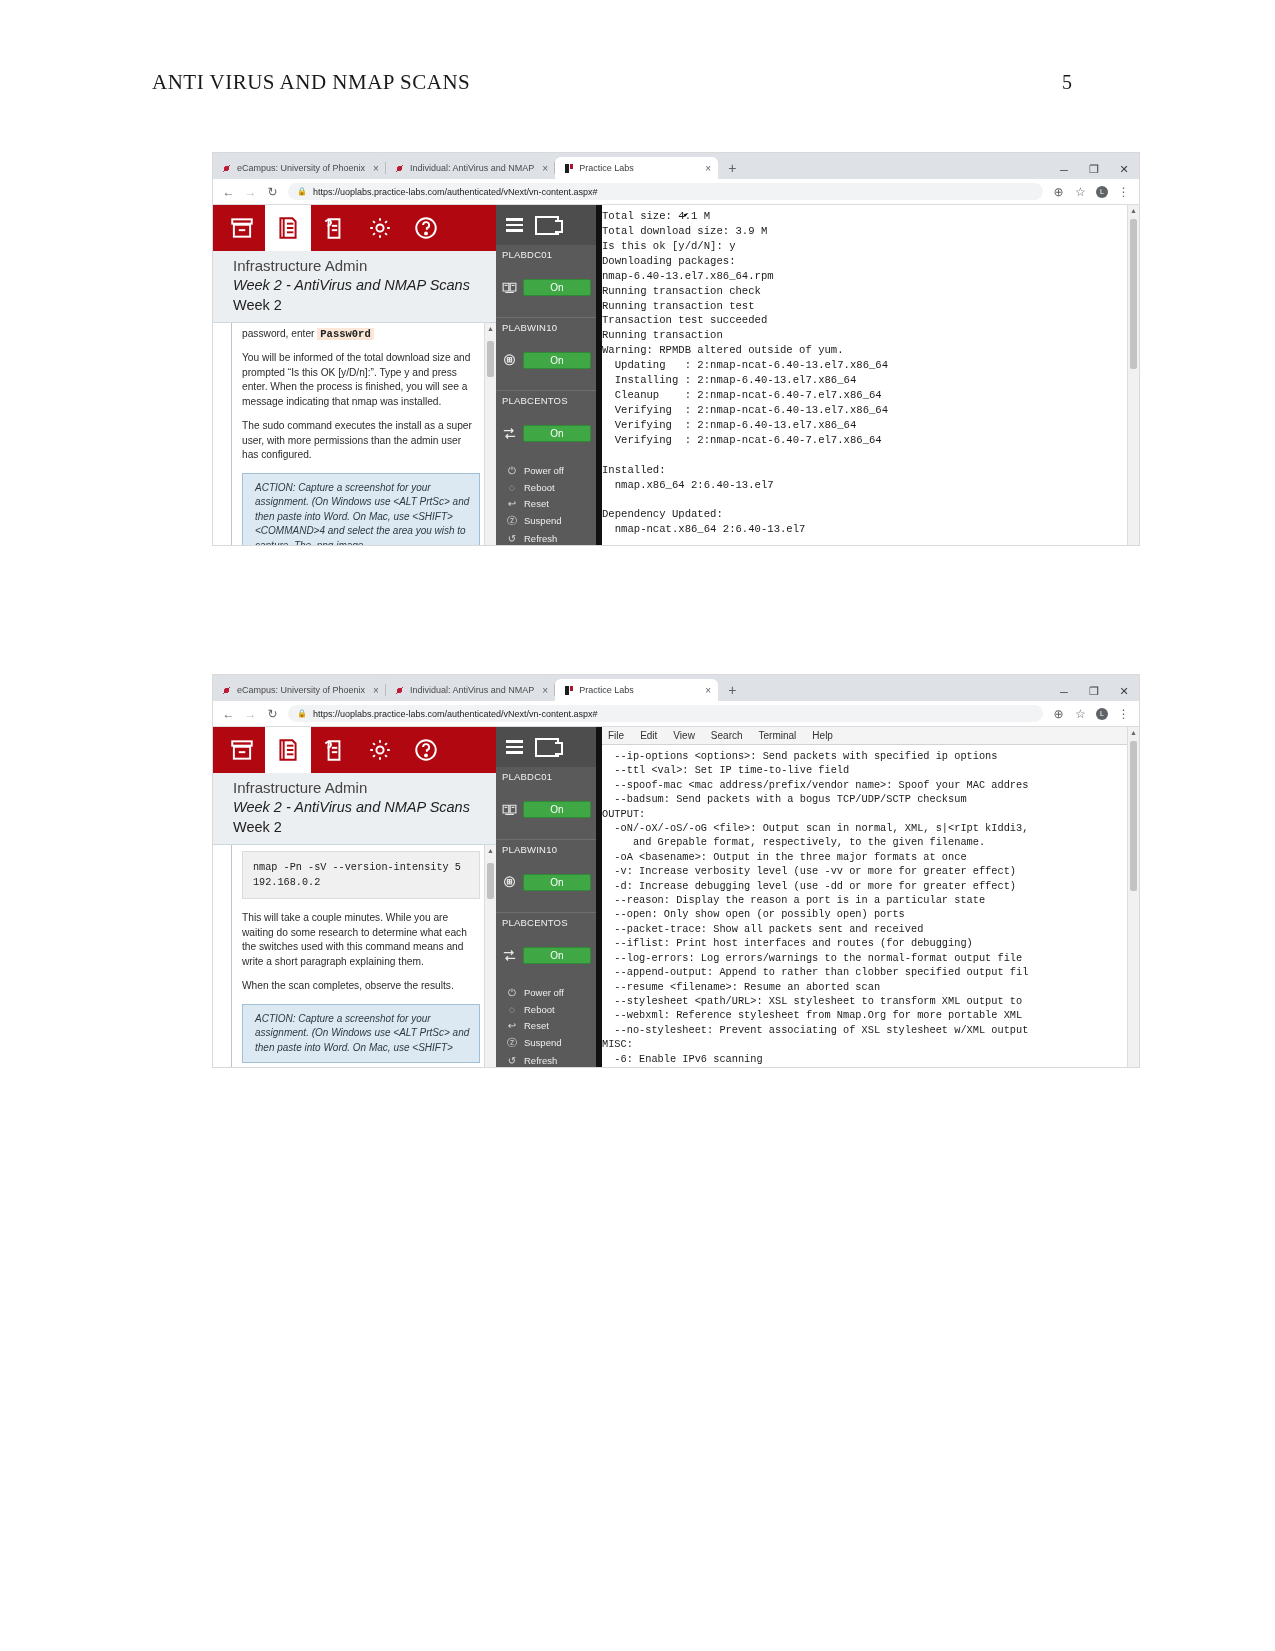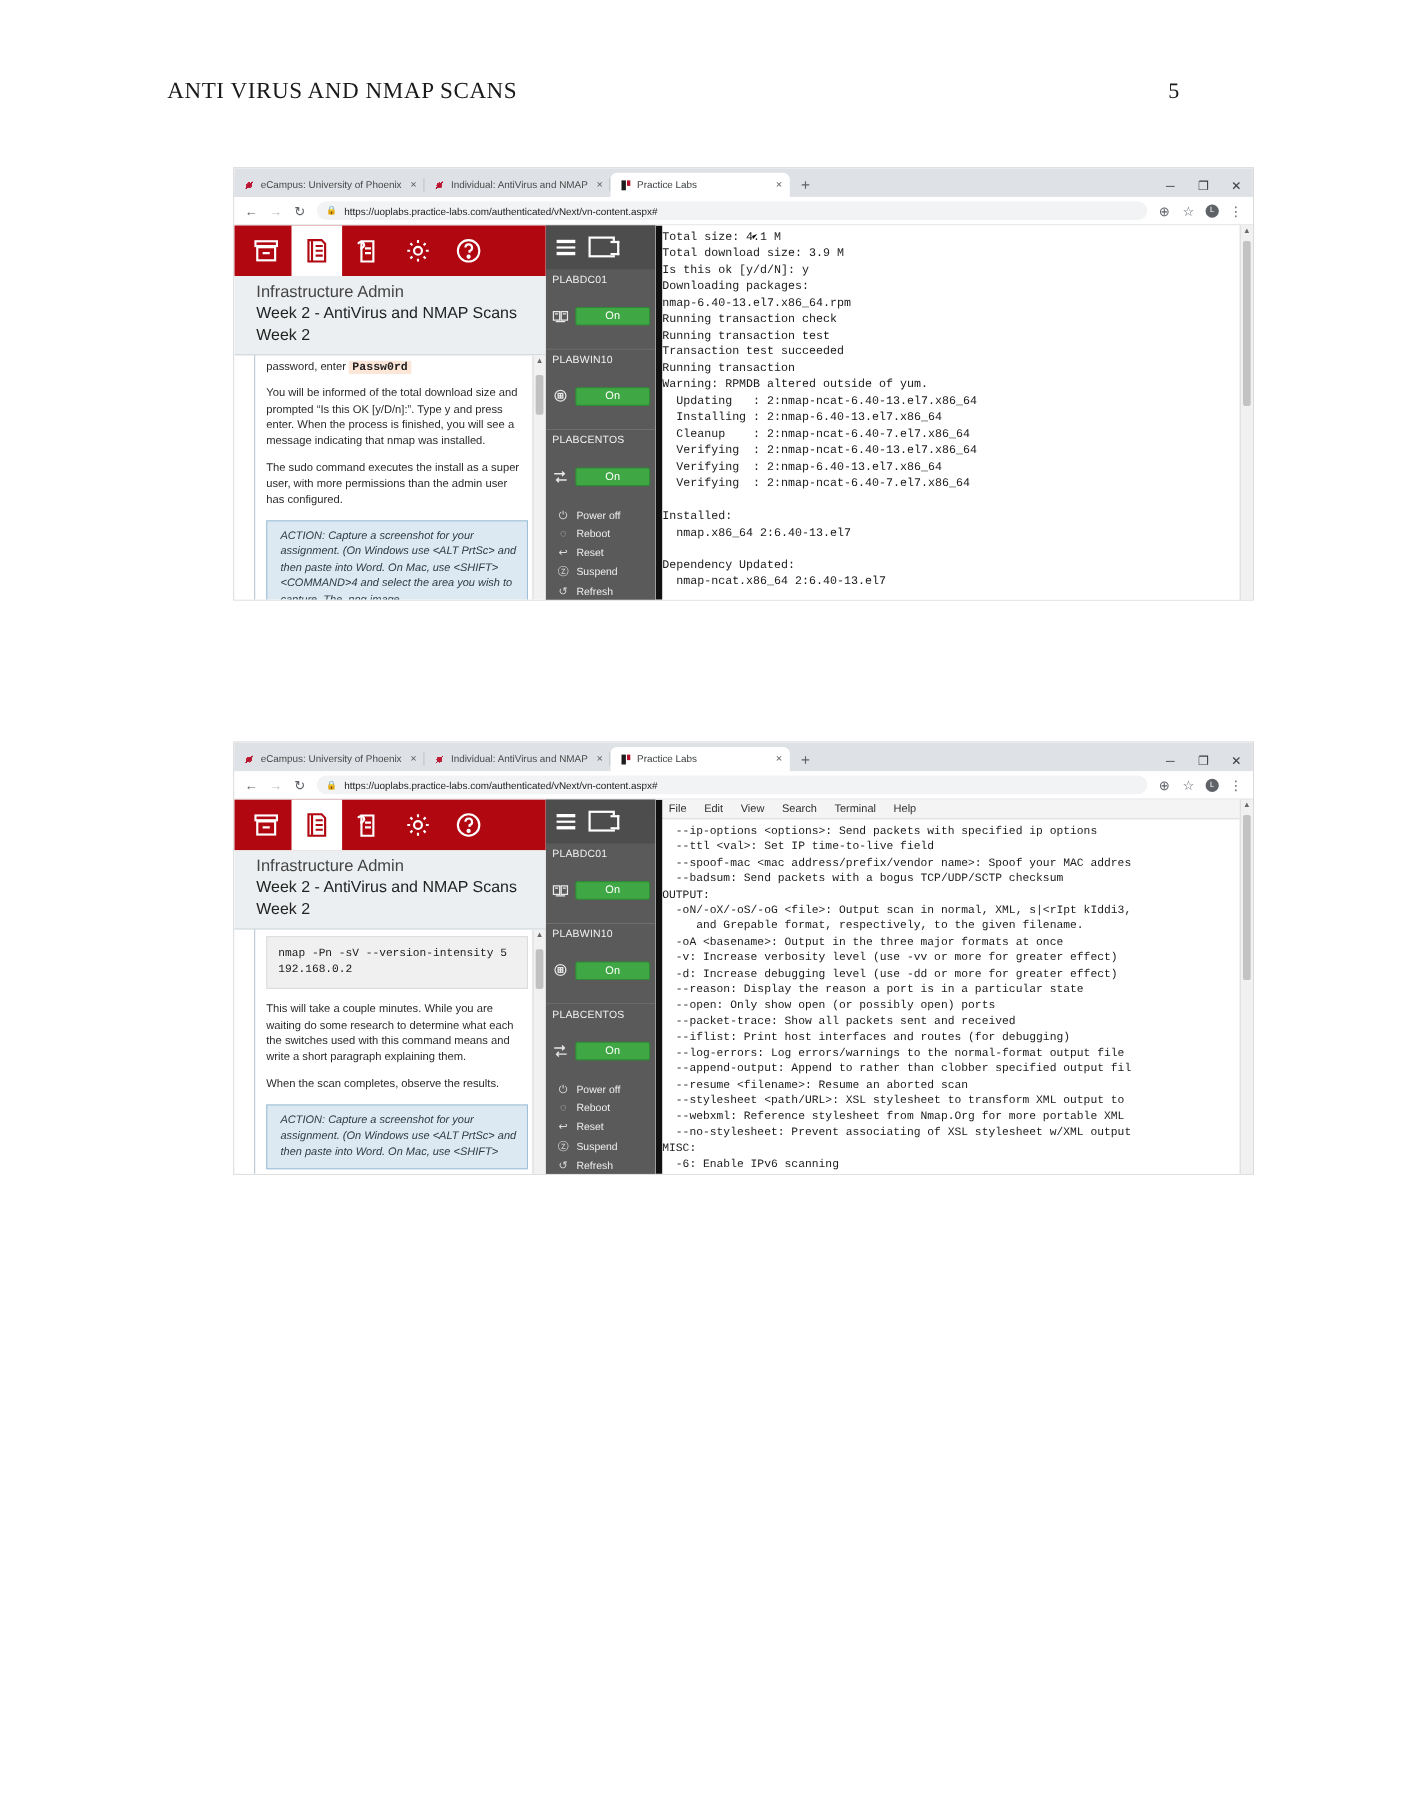--- a/index.html
+++ b/index.html
@@ -124,21 +124,21 @@
     color:#ffffff;
   }
   .lab-tb-btn.sel { background:#ffffff; color:#b00710; }
   .lab-tb-btn svg { width:26px; height:26px; }
 
   .lab-titleblock {
     background:#eceff1; padding:6px 12px 9px 20px;
     border-bottom:1px solid #cfd8dc;
   }
   .lab-sub { font-size:15px; color:#444; margin-bottom:2px; }
-  .lab-h1 { font-size:14.5px; color:#222; line-height:1.28; }
+  .lab-h1 { font-size:14.5px; color:#222; line-height:1.28;font-style:italic; }
   .lab-h2 { font-size:14.5px; color:#222; margin-top:2px; }
 
   .lab-scroll {
     flex:1; position:relative; overflow:hidden;
     border-left:1px solid #b9c6d2;
     margin-left:18px;
     padding:4px 16px 0 10px;
     font-size:10.2px; line-height:1.42; color:#2b2b2b;
   }
   .lab-scroll p { margin:0 0 10px 0; }

